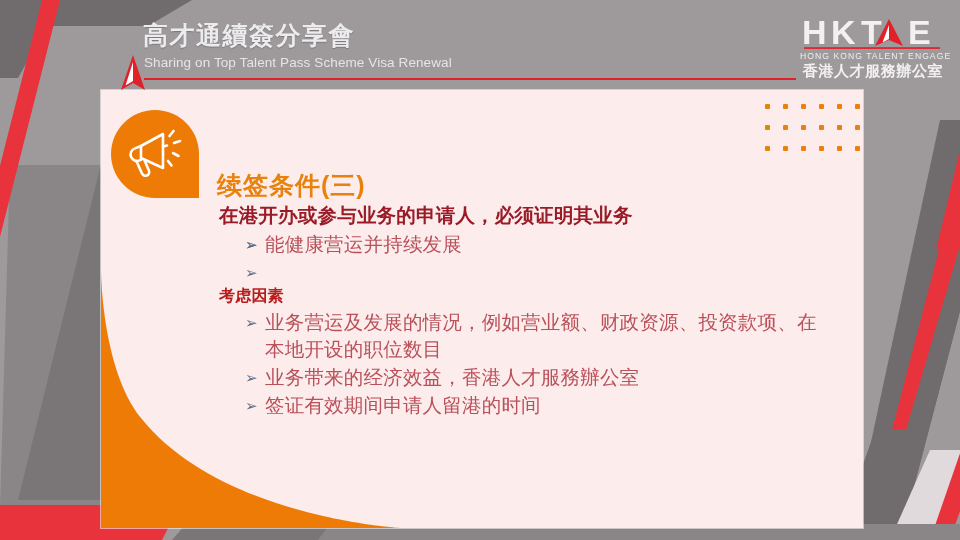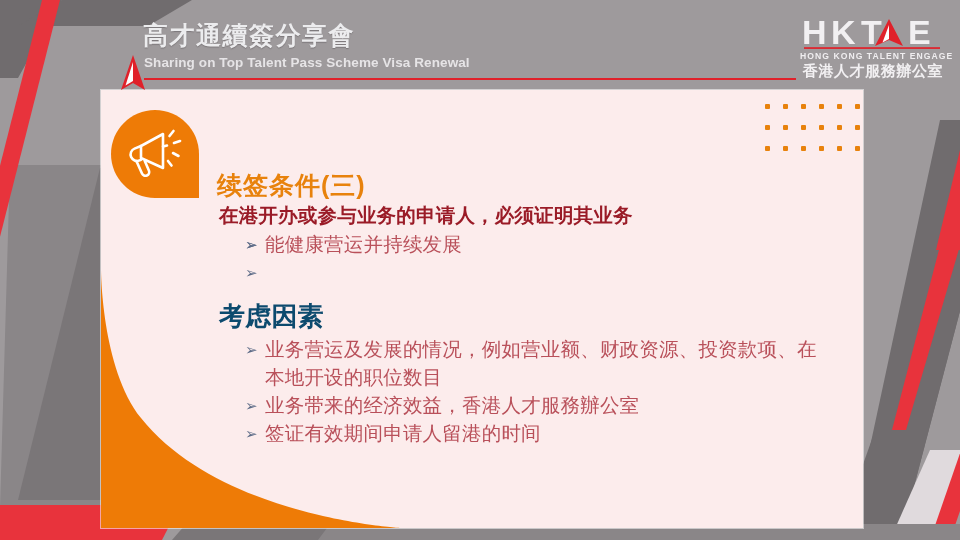--- a/index.html
+++ b/index.html
@@ -18,35 +18,35 @@
   .header { position:absolute; left:16px; top:0; width:960px; height:92px; z-index:5; }
   .hdr-title {
     position:absolute; left:127px; top:23px;
     font-size:25px; font-weight:bold; color:#ececee;
     letter-spacing:1.5px; line-height:1;
     text-shadow:0 1px 1px rgba(60,55,58,.35);
     white-space:nowrap;
   }
   .hdr-sub {
     position:absolute; left:128px; top:56px;
-    font-size:13.5px; font-weight:bold; color:#e6e4e6;
+    font-size:13.5px; font-weight:normal; color:#e6e4e6;
     letter-spacing:.1px; line-height:1; white-space:nowrap;
   }
   .hdr-rule {
     position:absolute; left:128px; top:78px; width:652px; height:2px;
     background:#e0212a;
   }
   .hdr-mark { position:absolute; left:104px; top:54px; width:26px; height:38px; }
 
   
   .logo { position:absolute; right:14px; top:16px; width:146px; height:64px; z-index:6; text-align:center; }
   .logo-word { position:relative; height:34px; width:146px; }
   .logo-word svg { display:block; }
   .logo-en {
-    font-size:8.6px; font-weight:bold; color:#f0eef0;
+    font-size:8.6px; font-weight:normal; color:#f0eef0;
     letter-spacing:1.05px; line-height:1; margin-top:2px; white-space:nowrap;
   }
   .logo-cn {
     font-size:15px; font-weight:bold; color:#f2f0f2;
     letter-spacing:.6px; line-height:1; margin-top:2px; white-space:nowrap;
   }
 
   
   .card {
     position:absolute; left:101px; top:90px; width:762px; height:438px;
@@ -80,22 +80,22 @@
   .bullets li {
     position:relative; padding-left:20px;
     font-size:19.5px; color:#b9505a; line-height:1.42; letter-spacing:.2px;
   }
   .bullets li .mk {
     position:absolute; left:0; top:0px; color:#5b6a86;
     font-size:15px; line-height:1.82;
   }
   .section-gap { height:26px; }
   .sec-head {
-    font-size:26px; font-weight:bold; color:#0c4a6e;
-    line-height:1.38; letter-spacing:.2px; margin-bottom:2px;margin-top:14px;
+    font-size:16px; font-weight:bold; color:#b91c1c;
+    line-height:1.38; letter-spacing:.2px; margin-bottom:2px;
   }
   .bullets.wide li { max-width:575px; }
 </style>
 </head>
 <body>
 
 <div id="bg-decor">
   <svg viewBox="0 0 960 540" xmlns="http://www.w3.org/2000/svg">
     <rect x="0" y="0" width="960" height="540" fill="#9e9a9c"></rect>
 

